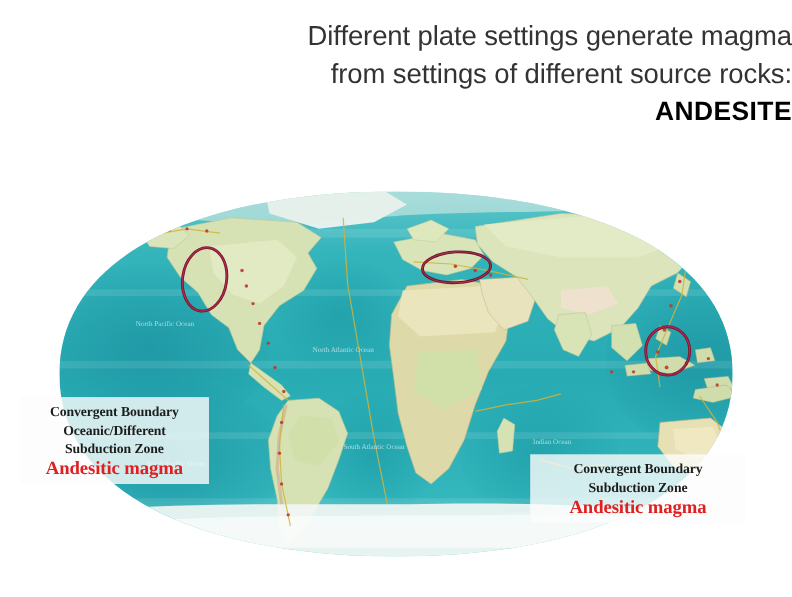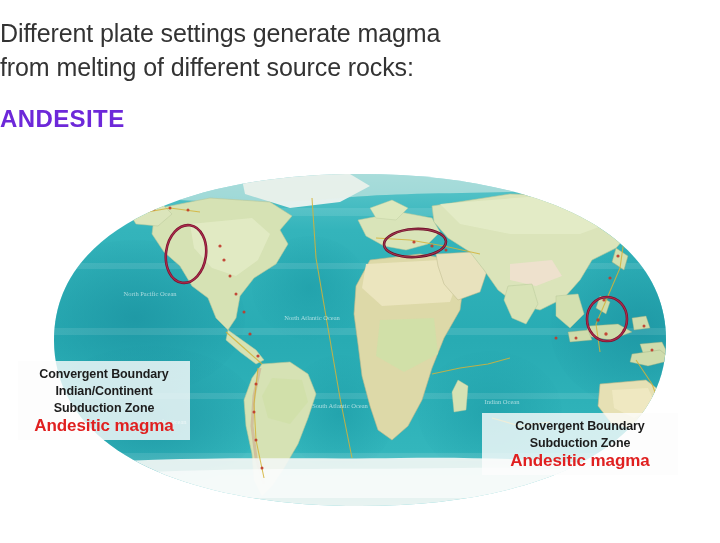--- a/index.html
+++ b/index.html
@@ -22,38 +22,38 @@
     height: 543px;
     background: #ffffff;
   }
 
   
   #title-block {
     position: absolute;
     left: 0;
     top: 16px;
     width: 720px;
-    text-align: left;
+    text-align: right;
     color: #2a2a2a;
   }
   .title-line {
     font-size: 25px;
     line-height: 34px;
     font-weight: 400;
     letter-spacing: -0.1px;
     color: #333333;
     white-space: nowrap;
   }
   .title-emph {
     font-size: 24px;
     line-height: 32px;
     font-weight: bold;
     letter-spacing: 0.4px;
-    color: #6d28d9;
-    margin-top: 19px;
+    color: #000000;
+    margin-top: 2px;
   }
 
   
   #map-wrap {
     position: absolute;
     left: 40px;
     top: 168px;
     width: 640px;
     height: 345px;
   }
@@ -63,20 +63,21 @@
     height: 345px;
   }
 
   
   .label-box {
     position: absolute;
     text-align: center;
     background: rgba(253,253,252,0.80);
     padding: 5px 8px 6px 8px;
     box-sizing: border-box;
+    font-family: Liberation Serif, serif;
   }
   .label-line {
     font-size: 12.5px;
     line-height: 17px;
     font-weight: bold;
     color: #1c1c1c;
     letter-spacing: -0.1px;
     white-space: nowrap;
   }
   .label-magma {
@@ -99,21 +100,21 @@
     width: 196px;
   }
 </style>
 </head>
 <body>
 
 <div id="slide">
 
   <div id="title-block">
     <div class="title-line">Different plate settings generate magma</div>
-    <div class="title-line">from melting of different source rocks:</div>
+    <div class="title-line">from settings of different source rocks:</div>
     <div class="title-emph">ANDESITE</div>
   </div>
 
   <div id="map-wrap">
     <svg id="map-svg" viewBox="0 0 640 345" xmlns="http://www.w3.org/2000/svg">
       <defs>
 
         <clipPath id="globeClip">
           <path d="M 14,172
                    C 14,60 150,6 320,6
@@ -308,21 +309,21 @@
           <ellipse cx="567" cy="151" rx="20" ry="22" stroke="#7d1230" stroke-width="2.6"></ellipse>
           <ellipse cx="567" cy="151" rx="20" ry="22" stroke="#c43a5a" stroke-width="1.1" opacity="0.65"></ellipse>
         </g>
 
       </g>
     </svg>
   </div>
 
   <div class="label-box" id="label-left">
     <div class="label-line">Convergent Boundary</div>
-    <div class="label-line">Indian/Continent</div>
+    <div class="label-line">Oceanic/Different</div>
     <div class="label-line">Subduction Zone</div>
     <div class="label-magma">Andesitic magma</div>
   </div>
 
   <div class="label-box" id="label-right">
     <div class="label-line">Convergent Boundary</div>
     <div class="label-line">Subduction Zone</div>
     <div class="label-magma">Andesitic magma</div>
   </div>
 

